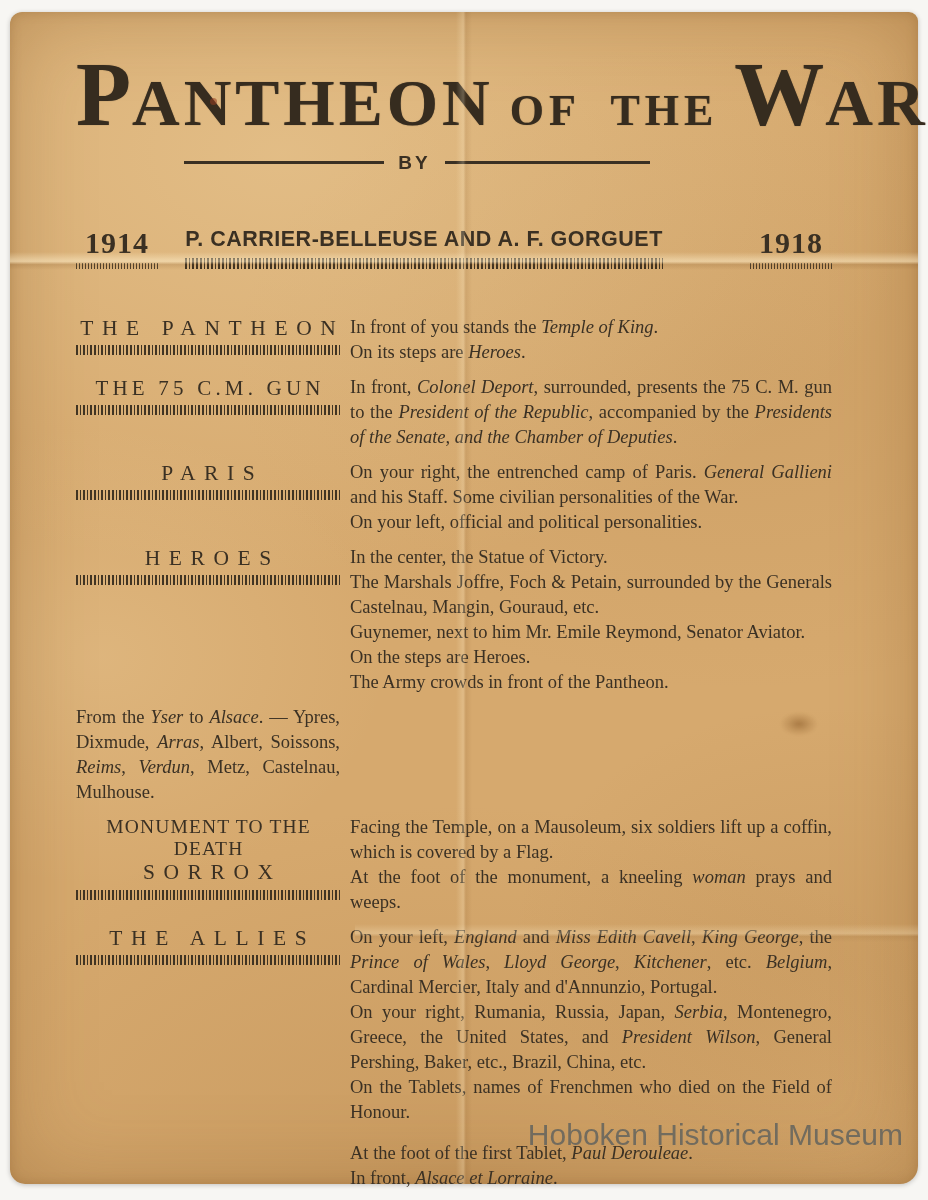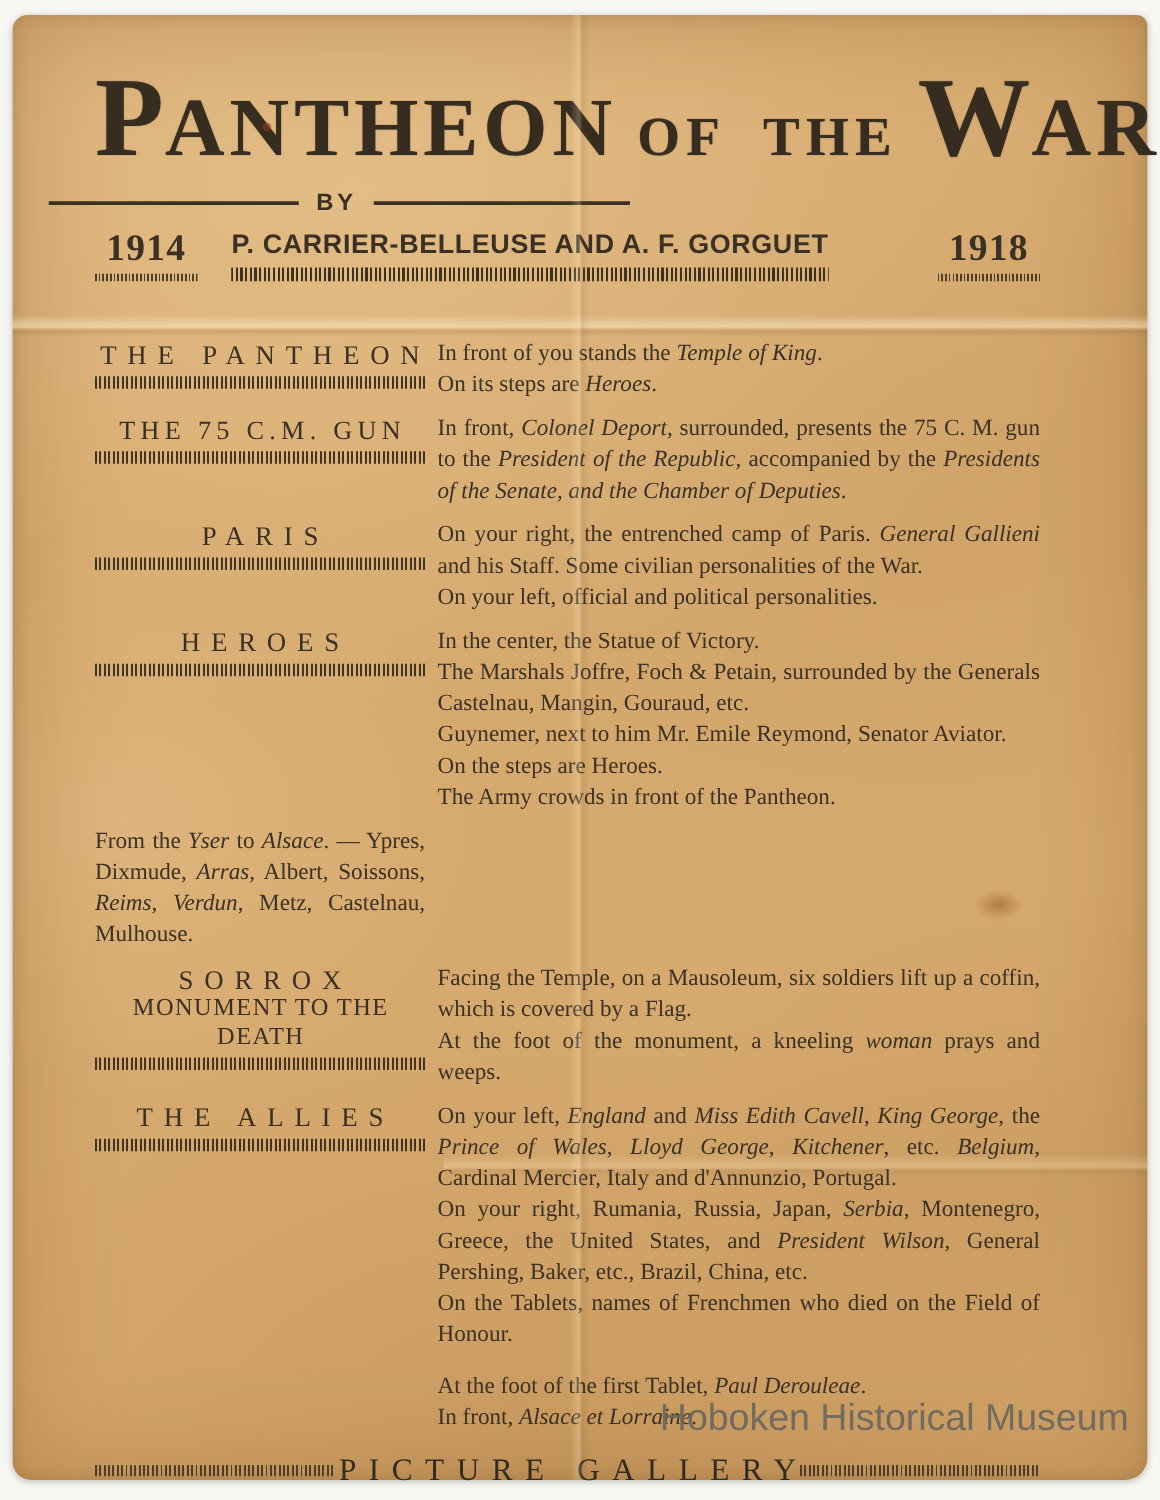--- a/index.html
+++ b/index.html
@@ -38,28 +38,28 @@
   .stain{position:absolute;left:770px;top:700px;width:38px;height:24px;border-radius:50%;pointer-events:none;
     background:radial-gradient(closest-side, rgba(118,69,21,.45), rgba(118,69,21,.16) 60%, transparent);filter:blur(1px);}
   .speck{position:absolute;left:200px;top:86px;width:7px;height:7px;border-radius:50%;pointer-events:none;
     background:rgba(150,62,32,.55);filter:blur(.5px);}
   
   .title-row{margin-top:40px;text-align:center;line-height:.95;white-space:nowrap;
     font-weight:700;letter-spacing:1px;color:#362c1f;text-shadow:0 0 1px rgba(54,44,31,.55);}
   .t-big{font-size:90px;}
   .t-med{font-size:66px;letter-spacing:4px;}
   .t-small{font-size:44px;letter-spacing:5px;word-spacing:16px;margin:0 16px;}
-  .by-row{margin-top:14px;display:flex;align-items:center;justify-content:flex-start;gap:14px;
+  .by-row{margin-top:14px;display:flex;align-items:center;justify-content:center;gap:14px;
     position:relative;left:-37px;}
   .by-line{height:3px;background:#3a3023;}
   .by-line.l{width:200px;}
   .by-line.r{width:205px;}
   .by-label{font-family:"Liberation Sans", sans-serif;font-weight:700;font-size:19px;letter-spacing:3px;}
   .masthead{margin-top:8px;display:flex;align-items:flex-end;justify-content:space-between;}
-  .year-block{width:82px;text-align:center;}
+  .year-block{width:82px;text-align:center;margin-top:44px;}
   .year-text{font-size:30px;font-weight:700;letter-spacing:1px;}
   .authors-block{flex:0 1 470px;text-align:center;position:relative;left:-30px;}
   .authors-text{font-family:"Liberation Sans", sans-serif;font-weight:700;font-size:21.5px;letter-spacing:.5px;white-space:nowrap;}
   
   .hatch{height:10px;margin-top:5px;
     background-image:repeating-linear-gradient(90deg, rgba(52,42,28,.92) 0 1.6px, transparent 1.6px 3.6px);}
   .hatch-lg{height:11px;margin-top:6px;
     background-image:repeating-linear-gradient(90deg, rgba(52,42,28,.95) 0 1.7px, transparent 1.7px 3.7px);}
   .hatch-sm{height:6px;margin-top:3px;
     background-image:repeating-linear-gradient(90deg, rgba(52,42,28,.85) 0 1.3px, transparent 1.3px 3px);}
@@ -156,22 +156,22 @@
           <p><span>The Army crowds in front of the Pantheon.</span></p>
         </div>
       </div>
       <div class="section">
         <div class="section-body">
           <p><span>From the </span><em>Yser</em><span> to </span><em>Alsace</em><span>. — Ypres, Dixmude, </span><em>Arras</em><span>, Albert, Soissons, </span><em>Reims</em><span>, </span><em>Verdun</em><span>, Metz, Castelnau, Mulhouse.</span></p>
         </div>
       </div>
       <div class="section">
         <div class="section-header">
+          <div class="header-line hl-compact">MONUMENT TO THE DEATH</div>
           <div class="header-line hl-wide">SORROX</div>
-          <div class="header-line hl-compact">MONUMENT TO THE DEATH</div>
           <div class="hatch"></div>
         </div>
         <div class="section-body">
           <p><span>Facing the Temple, on a Mausoleum, six soldiers lift up a coffin, which is covered by a Flag.</span></p>
           <p><span>At the foot of the monument, a kneeling </span><em>woman</em><span> prays and weeps.</span></p>
         </div>
       </div>
       <div class="section">
         <div class="section-header">
           <div class="header-line hl-wide">THE ALLIES</div>

